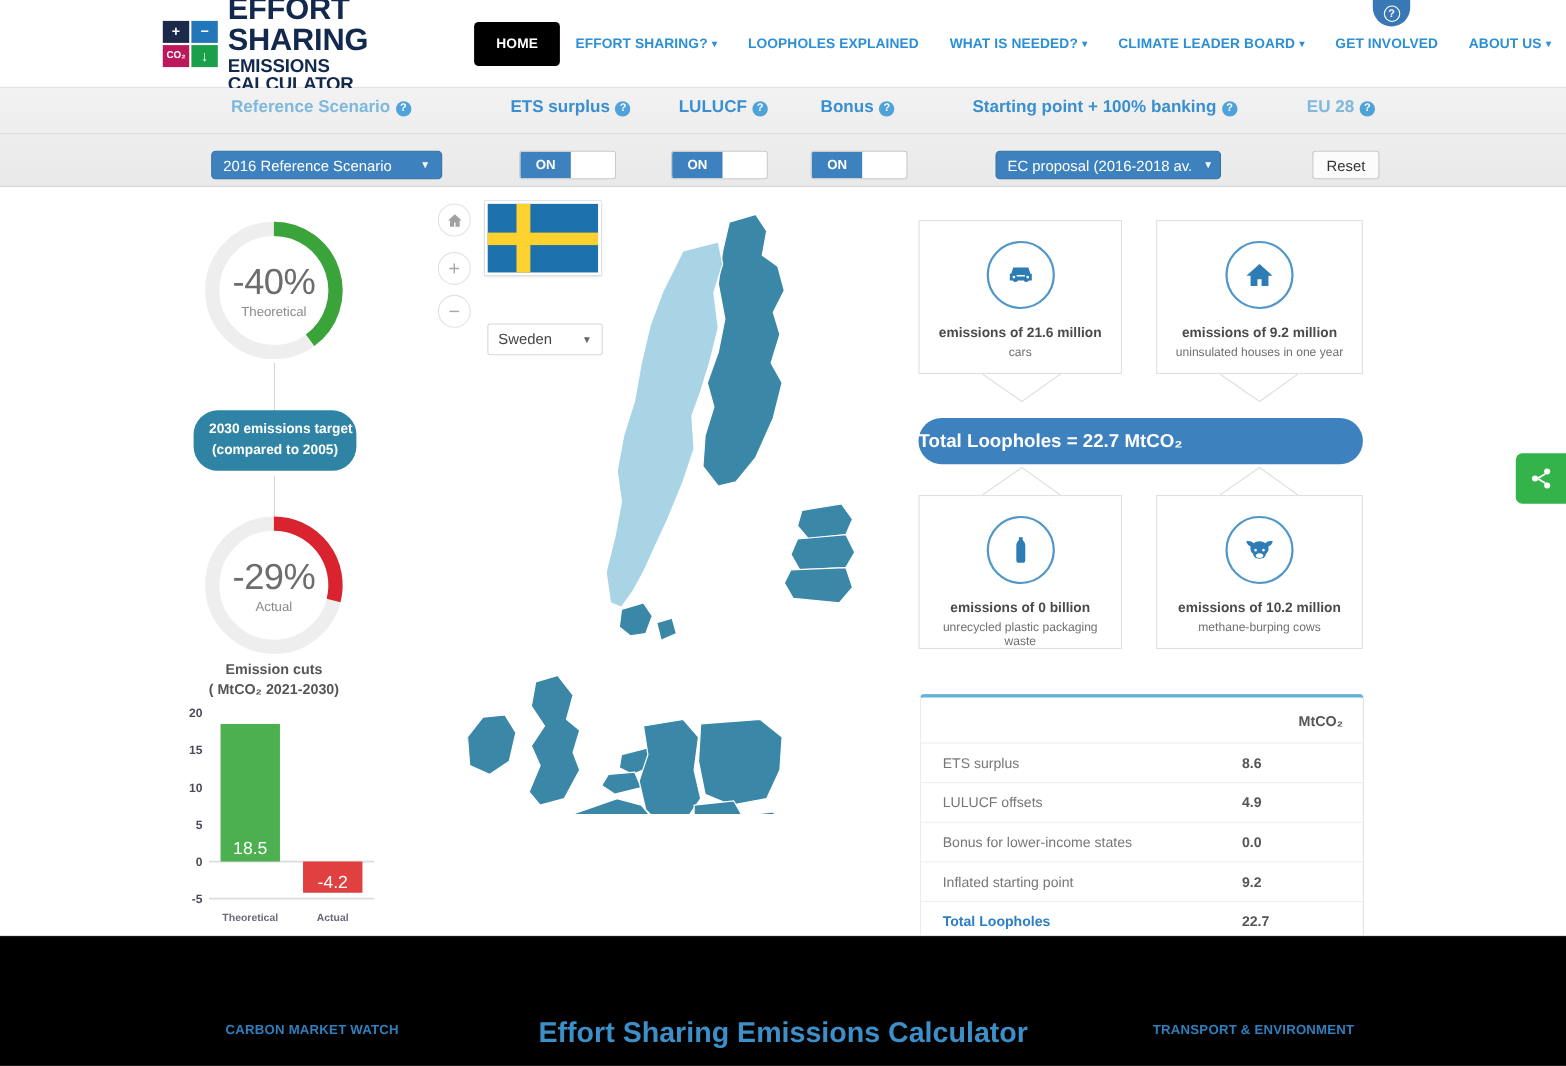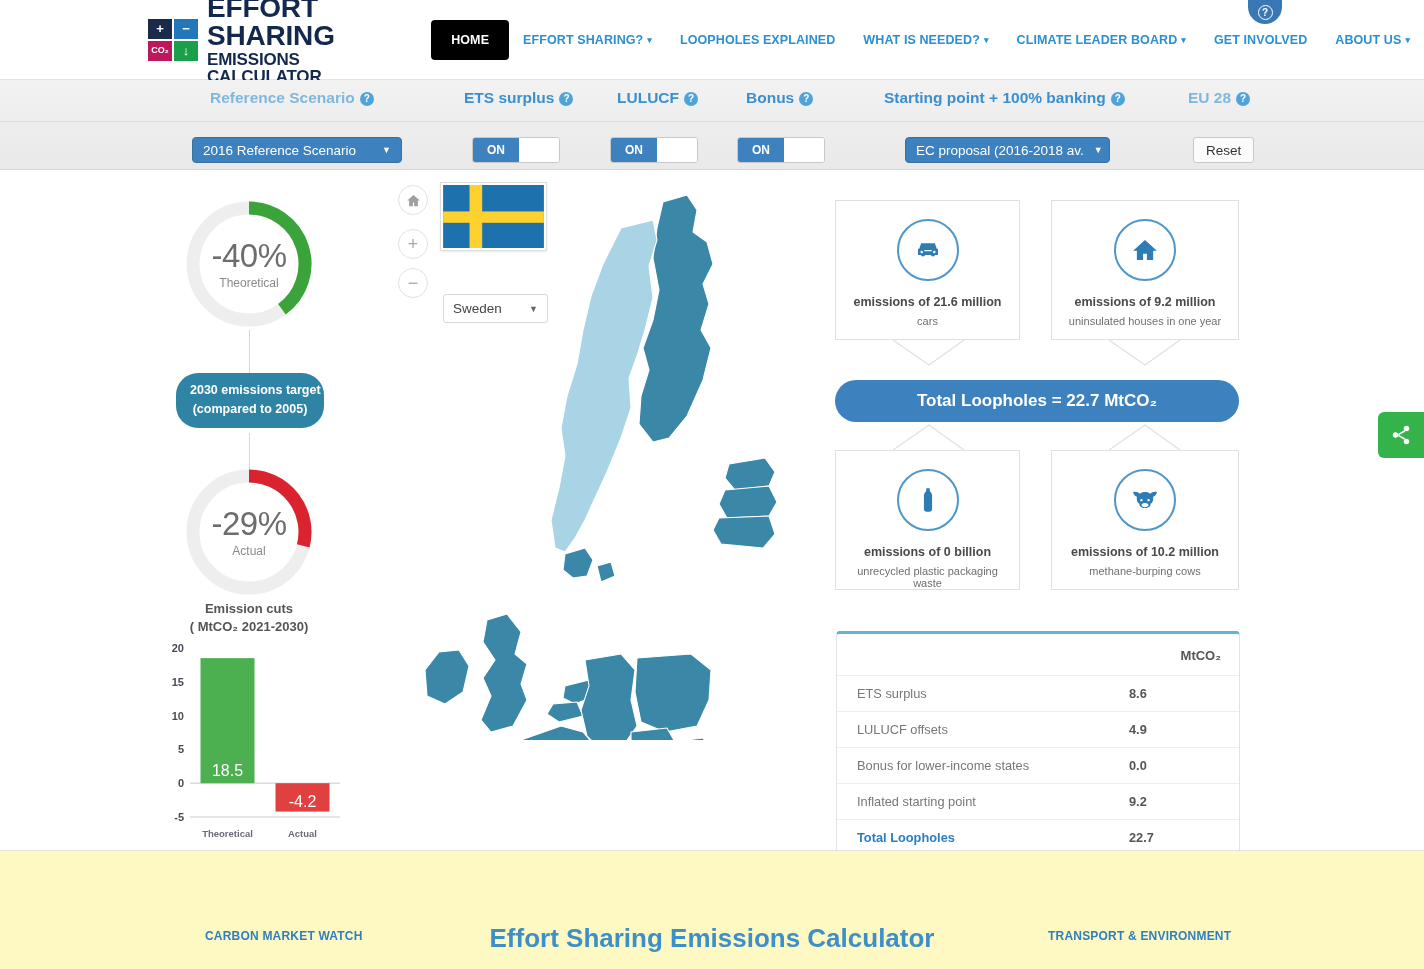--- a/index.html
+++ b/index.html
@@ -164,21 +164,21 @@
   }
   .card .ring {
     width: 62px; height: 62px; border-radius: 50%; border: 2px solid #4f96c9;
     margin: 18px auto 0; display: flex; align-items: center; justify-content: center;
   }
   .card .big { font-size: 12.5px; font-weight: bold; color: #4a4a4a; margin-top: 14px; padding: 0 8px; }
   .card .small { font-size: 11px; color: #6f6f6f; margin-top: 6px; padding: 0 6px; }
 
   .total-bar {
     position: absolute; background: #3d82be; color: #fff; border-radius: 22px;
-    display: flex; align-items: center; justify-content: center;
+    display: flex; align-items: center; 
     font-size: 17px; font-weight: bold;
   }
   .pointer { position: absolute; }
 
   
   .dtable {
     position: absolute; background: #fff; border: 1px solid #e3e3e3;
     border-top: 3px solid #63b3d8; border-radius: 4px;
   }
   .dtable table { width: 100%; border-collapse: collapse; }
@@ -198,21 +198,21 @@
   
   .share-tab {
     position: absolute; right: 0; top: 412px; width: 46px; height: 46px;
     background: #34b34a; border-radius: 6px 0 0 6px;
     display: flex; align-items: center; justify-content: center; cursor: pointer; z-index: 25;
   }
 
   
   .footer {
     position: absolute; top: 850px; left: 0; width: 1424px; height: 119px;
-    background: #fef9c3; border-top: 1px solid #e2e2e2;
+    background: #000000; border-top: 1px solid #e2e2e2;
   }
   .footer-inner {
     position: absolute; top: 34px; left: 0; width: 1424px;
     display: flex; align-items: center; justify-content: center; gap: 0;
   }
   .f-left, .f-right {
     position: absolute; font-size: 12px; font-weight: bold; color: #2f7fbe;
     letter-spacing: 0.2px; white-space: nowrap;
   }
   .f-center {

